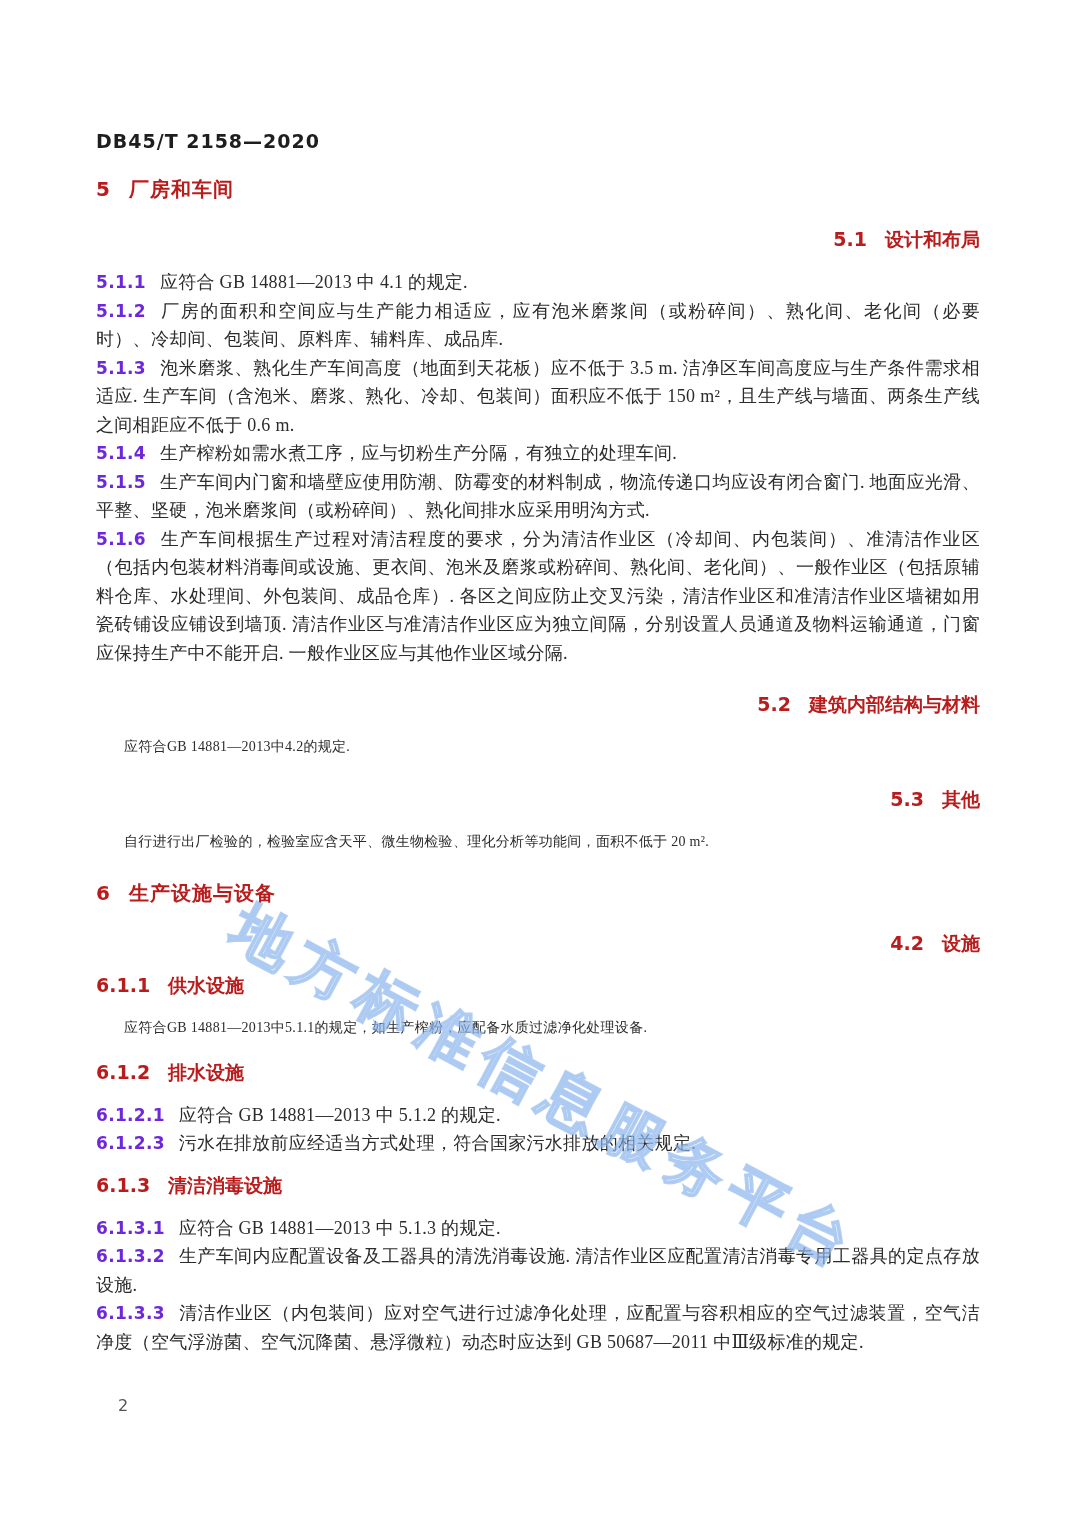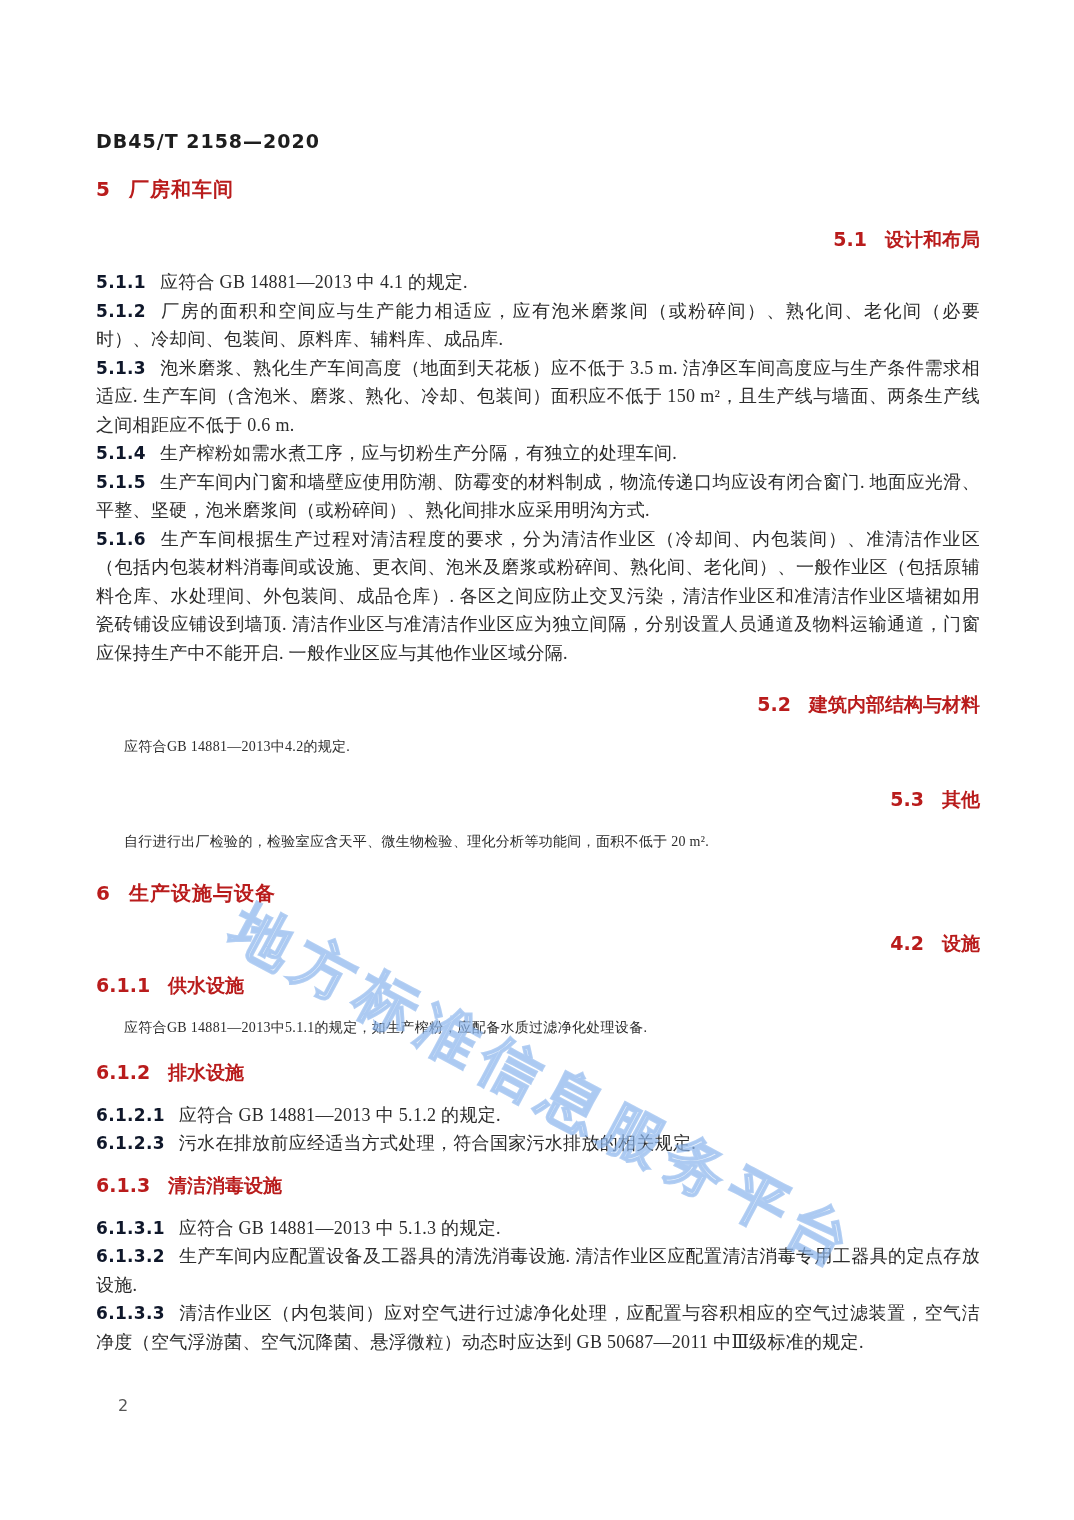--- a/index.html
+++ b/index.html
@@ -44,21 +44,21 @@
     line-height: 28.5px;
     margin: 0;
     text-align: justify;
     letter-spacing: 0.3px;
   }
   p.clause .num {
     font-family: "DejaVu Sans", "Liberation Sans", sans-serif;
     font-weight: bold;
     font-size: 17px;
     margin-right: 14px;
-    color: #0f172a;
+    color: #6d28d9;
   }
   p.indent {
     font-size: 14px;
     line-height: 28.5px;
     margin: 16px 0;
     text-indent: 2em;
     text-align: justify;
     letter-spacing: 0.3px;
   }
 

